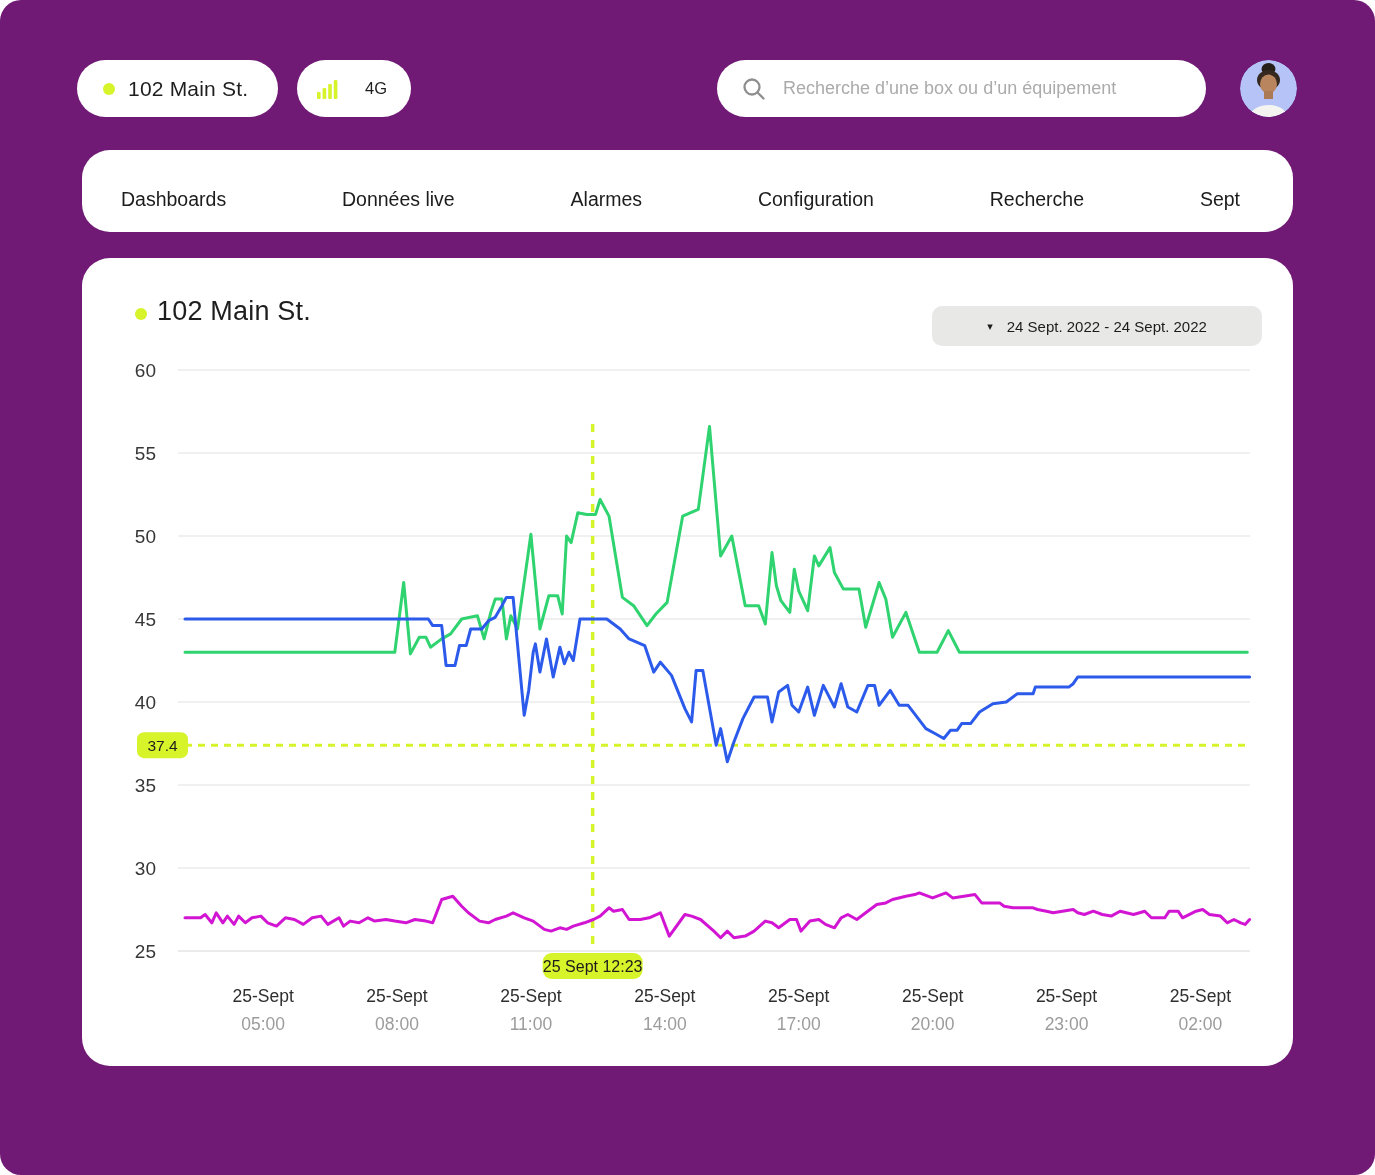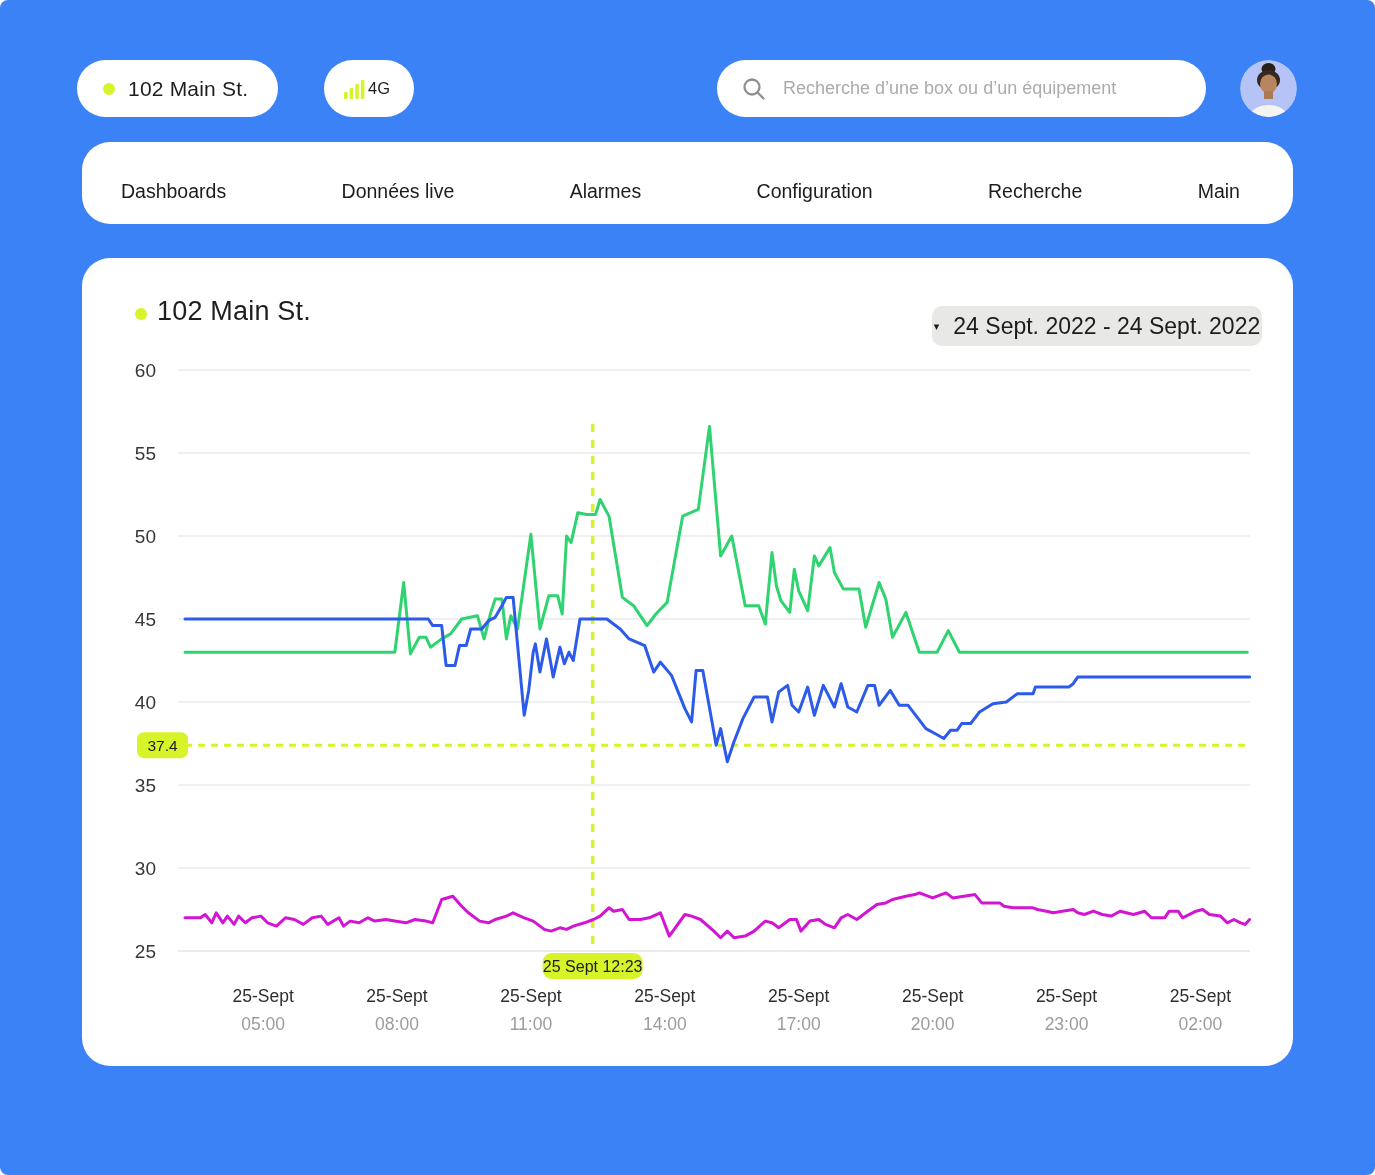--- a/index.html
+++ b/index.html
@@ -1,43 +1,43 @@
 <!DOCTYPE html>
 <html><head>
 <meta charset="utf-8">
 <style>
   * { margin:0; padding:0; box-sizing:border-box; }
   html,body { background:#ffffff; }
   body { font-family:"Liberation Sans", sans-serif; width:1375px; height:1175px; }
-  .app { position:relative; width:1375px; height:1175px; background:#3b82f6; border-radius:8px; overflow:hidden; }
+  .app { position:relative; width:1375px; height:1175px; background:#701a75; border-radius:21px; overflow:hidden; }
 
   
   .pill { position:absolute; top:60px; height:57px; background:#ffffff; border-radius:28.5px; display:flex; align-items:center; }
   .site-pill { left:77px; padding:0 30px 0 26px; gap:13px; cursor:pointer; }
   .site-pill .label { font-size:21px; font-weight:500; color:#1e1e1e; letter-spacing:.2px; }
   .dot { width:12px; height:12px; border-radius:50%; background:#d7f32a; flex:0 0 auto; }
-  .net-pill { left:324px; padding:0 24px 0 20px; gap:2px; }
+  .net-pill { left:297px; padding:0 24px 0 20px; gap:26px; }
   .net-pill .label { font-size:16.5px; color:#1e1e1e; }
   .search { position:absolute; left:717px; top:60px; width:489px; height:57px; background:#ffffff; border-radius:28.5px; display:flex; align-items:center; padding:0 22px 0 24px; gap:16px; }
   .search input { border:none; outline:none; background:transparent; flex:1; font-family:"Liberation Sans", sans-serif; font-size:18px; color:#4a4a4a; }
   .search input::placeholder { color:#ababab; }
   .avatar { position:absolute; left:1240px; top:60px; width:57px; height:57px; border-radius:50%; overflow:hidden; cursor:pointer; }
 
   
-  .tabs { position:absolute; left:82px; top:142px; width:1211px; height:82px; background:#ffffff; border-radius:28px; display:flex; align-items:center; justify-content:space-between; padding:17px 53px 0 39px; }
+  .tabs { position:absolute; left:82px; top:150px; width:1211px; height:82px; background:#ffffff; border-radius:28px; display:flex; align-items:center; justify-content:space-between; padding:17px 53px 0 39px; }
   .tab { font-size:19.5px; color:#1c1c1c; cursor:pointer; padding:15px 0; border-radius:16px; white-space:nowrap; }
   .tab.active { background:#d7f32a; padding:15px 27px; font-weight:400; }
 
   
   .card { position:absolute; left:82px; top:258px; width:1211px; height:808px; background:#ffffff; border-radius:28px; }
   .card-head-dot { position:absolute; left:53px; top:50px; width:12px; height:12px; border-radius:50%; background:#d7f32a; }
   .card-title { position:absolute; left:75px; top:38px; font-size:27px; font-weight:500; color:#1e1e1e; letter-spacing:.2px; }
   .date-pill { position:absolute; left:850px; top:48px; width:330px; height:40px; background:#e8e8e6; border-radius:10px; display:flex; align-items:center; justify-content:center; gap:14px; cursor:pointer; }
   .date-pill .caret { font-size:11px; color:#1c1c1c; line-height:1; }
-  .date-pill .range { font-size:23px; color:#1c1c1c; }
+  .date-pill .range { font-size:15px; color:#1c1c1c; }
   #chart-svg { position:absolute; left:0; top:0; }
   #chart-svg text { font-family:"Liberation Sans", sans-serif; }
 </style>
 </head>
 <body>
 
 <div class="app">
 
   <div class="pill site-pill">
     <span class="dot"></span>
@@ -79,21 +79,21 @@
       </g>
     </svg>
   </div>
 
   <nav class="tabs">
     <span class="tab">Dashboards</span>
     <span class="tab">Données live</span>
     <span class="tab">Alarmes</span>
     <span class="tab">Configuration</span>
     <span class="tab">Recherche</span>
-    <span class="tab">Main</span>
+    <span class="tab">Sept</span>
   </nav>
 
   <section class="card">
     <svg id="chart-svg" width="1211" height="808" viewBox="0 0 1211 808">
         <line x1="96" y1="112" x2="1168" y2="112" stroke="#ebebeb" stroke-width="1.5"></line>
         <text x="74" y="119" font-size="19" fill="#373737" text-anchor="end">60</text>
         <line x1="96" y1="195" x2="1168" y2="195" stroke="#ebebeb" stroke-width="1.5"></line>
         <text x="74" y="202" font-size="19" fill="#373737" text-anchor="end">55</text>
         <line x1="96" y1="278" x2="1168" y2="278" stroke="#ebebeb" stroke-width="1.5"></line>
         <text x="74" y="285" font-size="19" fill="#373737" text-anchor="end">50</text>

